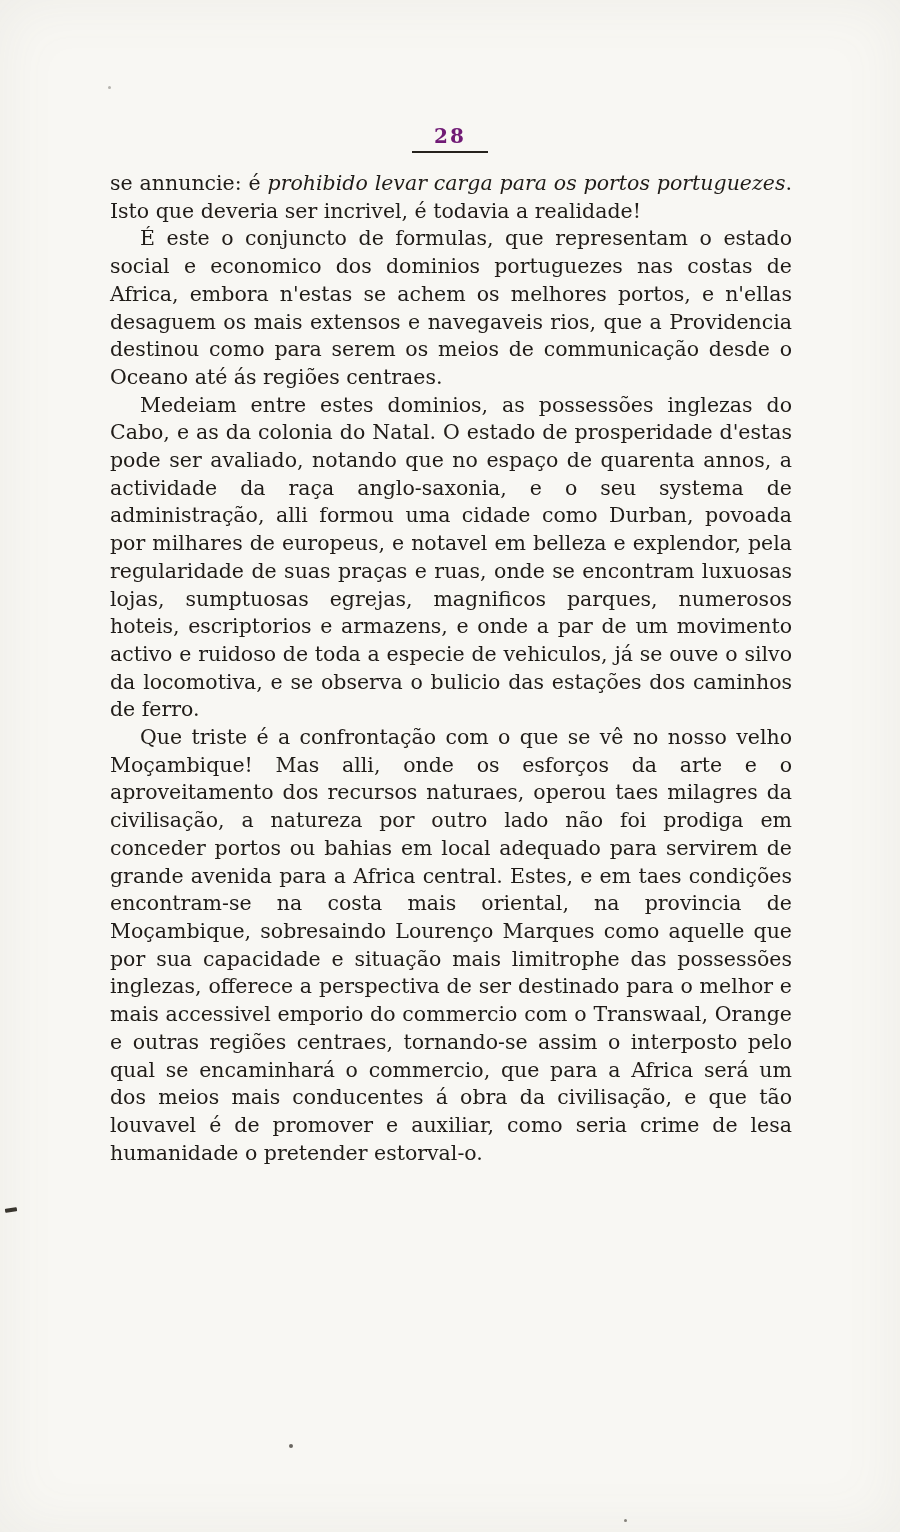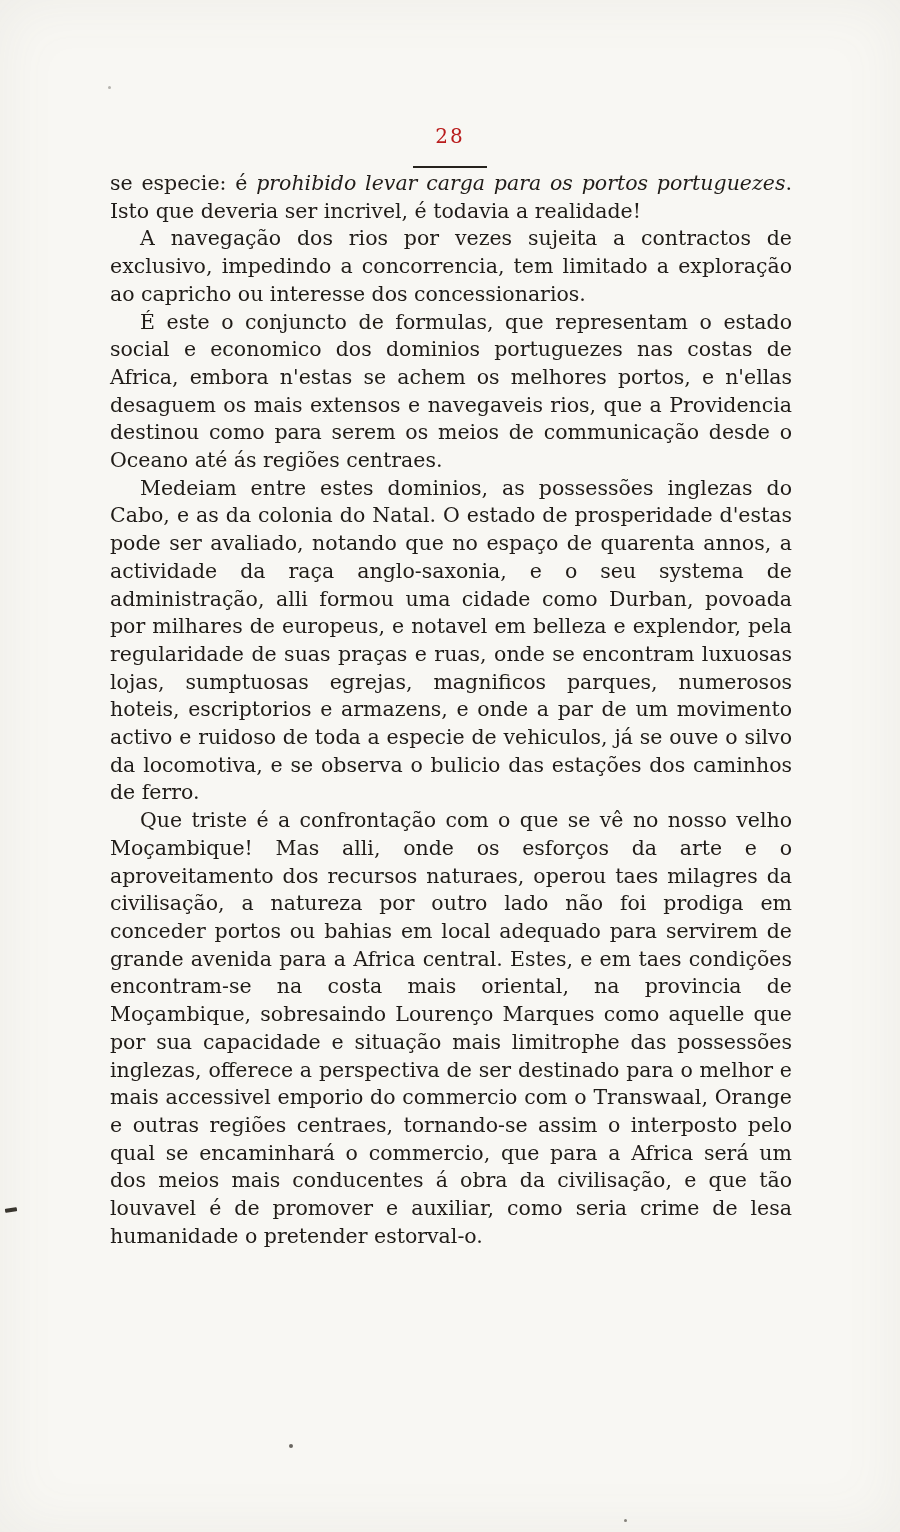--- a/index.html
+++ b/index.html
@@ -18,25 +18,25 @@
   .page-number-wrap {
     position: absolute;
     top: 124px;
     left: 0;
     right: 0;
     text-align: center;
   }
   .page-number {
     display: inline-block;
     font-size: 20px;
-    font-weight: normal;
+    font-weight: bold;
     letter-spacing: 2px;
-    color: #b91c1c;
+    color: #701a75;
     border-bottom: 2.5px solid #26221d;
-    padding: 0 22px 18px 22px;
+    padding: 0 22px 3px 22px;
   }
   .text-block {
     position: absolute;
     left: 110px;
     top: 170px;
     width: 682px;
     font-size: 20.5px;
     line-height: 27.7px;
     text-align: justify;
     text-justify: inter-word;
@@ -60,23 +60,22 @@
 <body>
 
 <div class="scan-page">
 
   <div class="page-number-wrap">
     <span class="page-number">28</span>
   </div>
 
   <div class="text-block">
 
-    <p class="para"><span>se especie: é </span><em class="ital">prohibido levar carga para os portos portuguezes</em><span>. Isto que deveria ser incrivel, é todavia a realidade!</span></p>
+    <p class="para"><span>se annuncie: é </span><em class="ital">prohibido levar carga para os portos portuguezes</em><span>. Isto que deveria ser incrivel, é todavia a realidade!</span></p>
 
-    <p class="para indent">A navegação dos rios por vezes sujeita a contractos de exclusivo, impedindo a concorrencia, tem limitado a exploração ao capricho ou interesse dos concessionarios.</p>
 
     <p class="para indent">É este o conjuncto de formulas, que representam o estado social e economico dos dominios portuguezes nas costas de Africa, embora n'estas se achem os melhores portos, e n'ellas desaguem os mais extensos e navegaveis rios, que a Providencia destinou como para serem os meios de communicação desde o Oceano até ás regiões centraes.</p>
 
     <p class="para indent">Medeiam entre estes dominios, as possessões inglezas do Cabo, e as da colonia do Natal. O estado de prosperidade d'estas pode ser avaliado, notando que no espaço de quarenta annos, a actividade da raça anglo-saxonia, e o seu systema de administração, alli formou uma cidade como Durban, povoada por milhares de europeus, e notavel em belleza e explendor, pela regularidade de suas praças e ruas, onde se encontram luxuosas lojas, sumptuosas egrejas, magnificos parques, numerosos hoteis, escriptorios e armazens, e onde a par de um movimento activo e ruidoso de toda a especie de vehiculos, já se ouve o silvo da locomotiva, e se observa o bulicio das estações dos caminhos de ferro.</p>
 
     <p class="para indent">Que triste é a confrontação com o que se vê no nosso velho Moçambique! Mas alli, onde os esforços da arte e o aproveitamento dos recursos naturaes, operou taes milagres da civilisação, a natureza por outro lado não foi prodiga em conceder portos ou bahias em local adequado para servirem de grande avenida para a Africa central. Estes, e em taes condições encontram-se na costa mais oriental, na provincia de Moçambique, sobresaindo Lourenço Marques como aquelle que por sua capacidade e situação mais limitrophe das possessões inglezas, offerece a perspectiva de ser destinado para o melhor e mais accessivel emporio do commercio com o Transwaal, Orange e outras regiões centraes, tornando-se assim o interposto pelo qual se encaminhará o commercio, que para a Africa será um dos meios mais conducentes á obra da civilisação, e que tão louvavel é de promover e auxiliar, como seria crime de lesa humanidade o pretender estorval-o.</p>
 
   </div>
 
   <div class="scan-artifact artifact-dash"></div>

